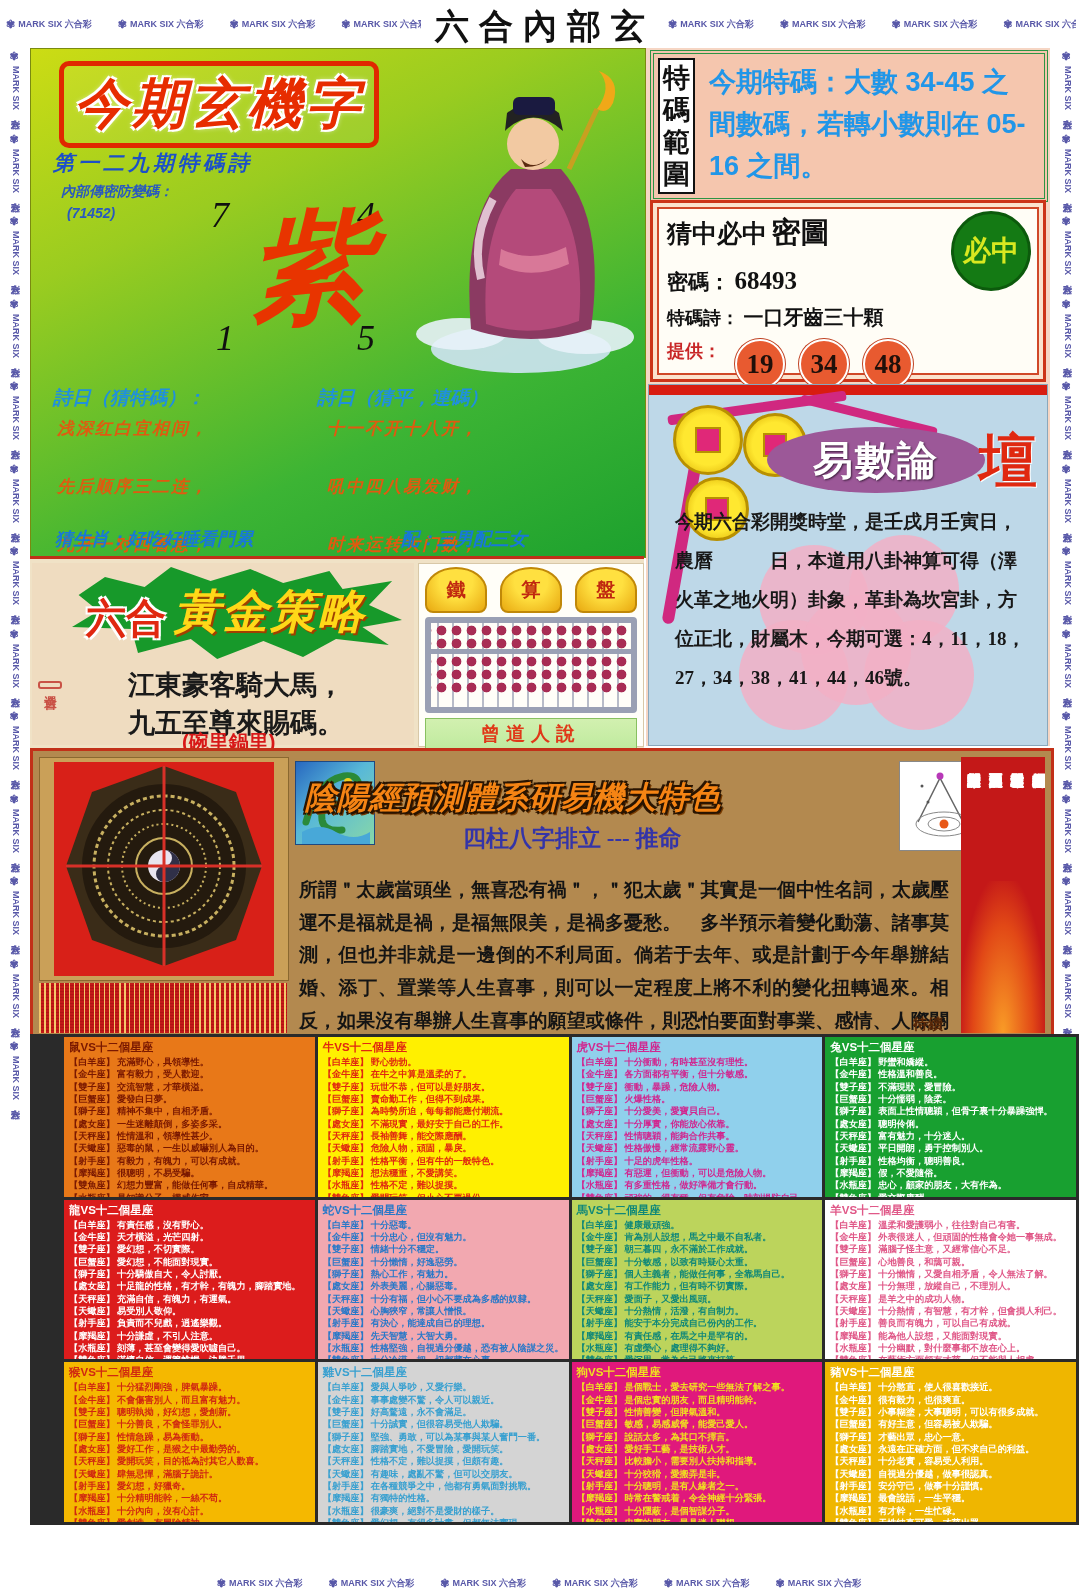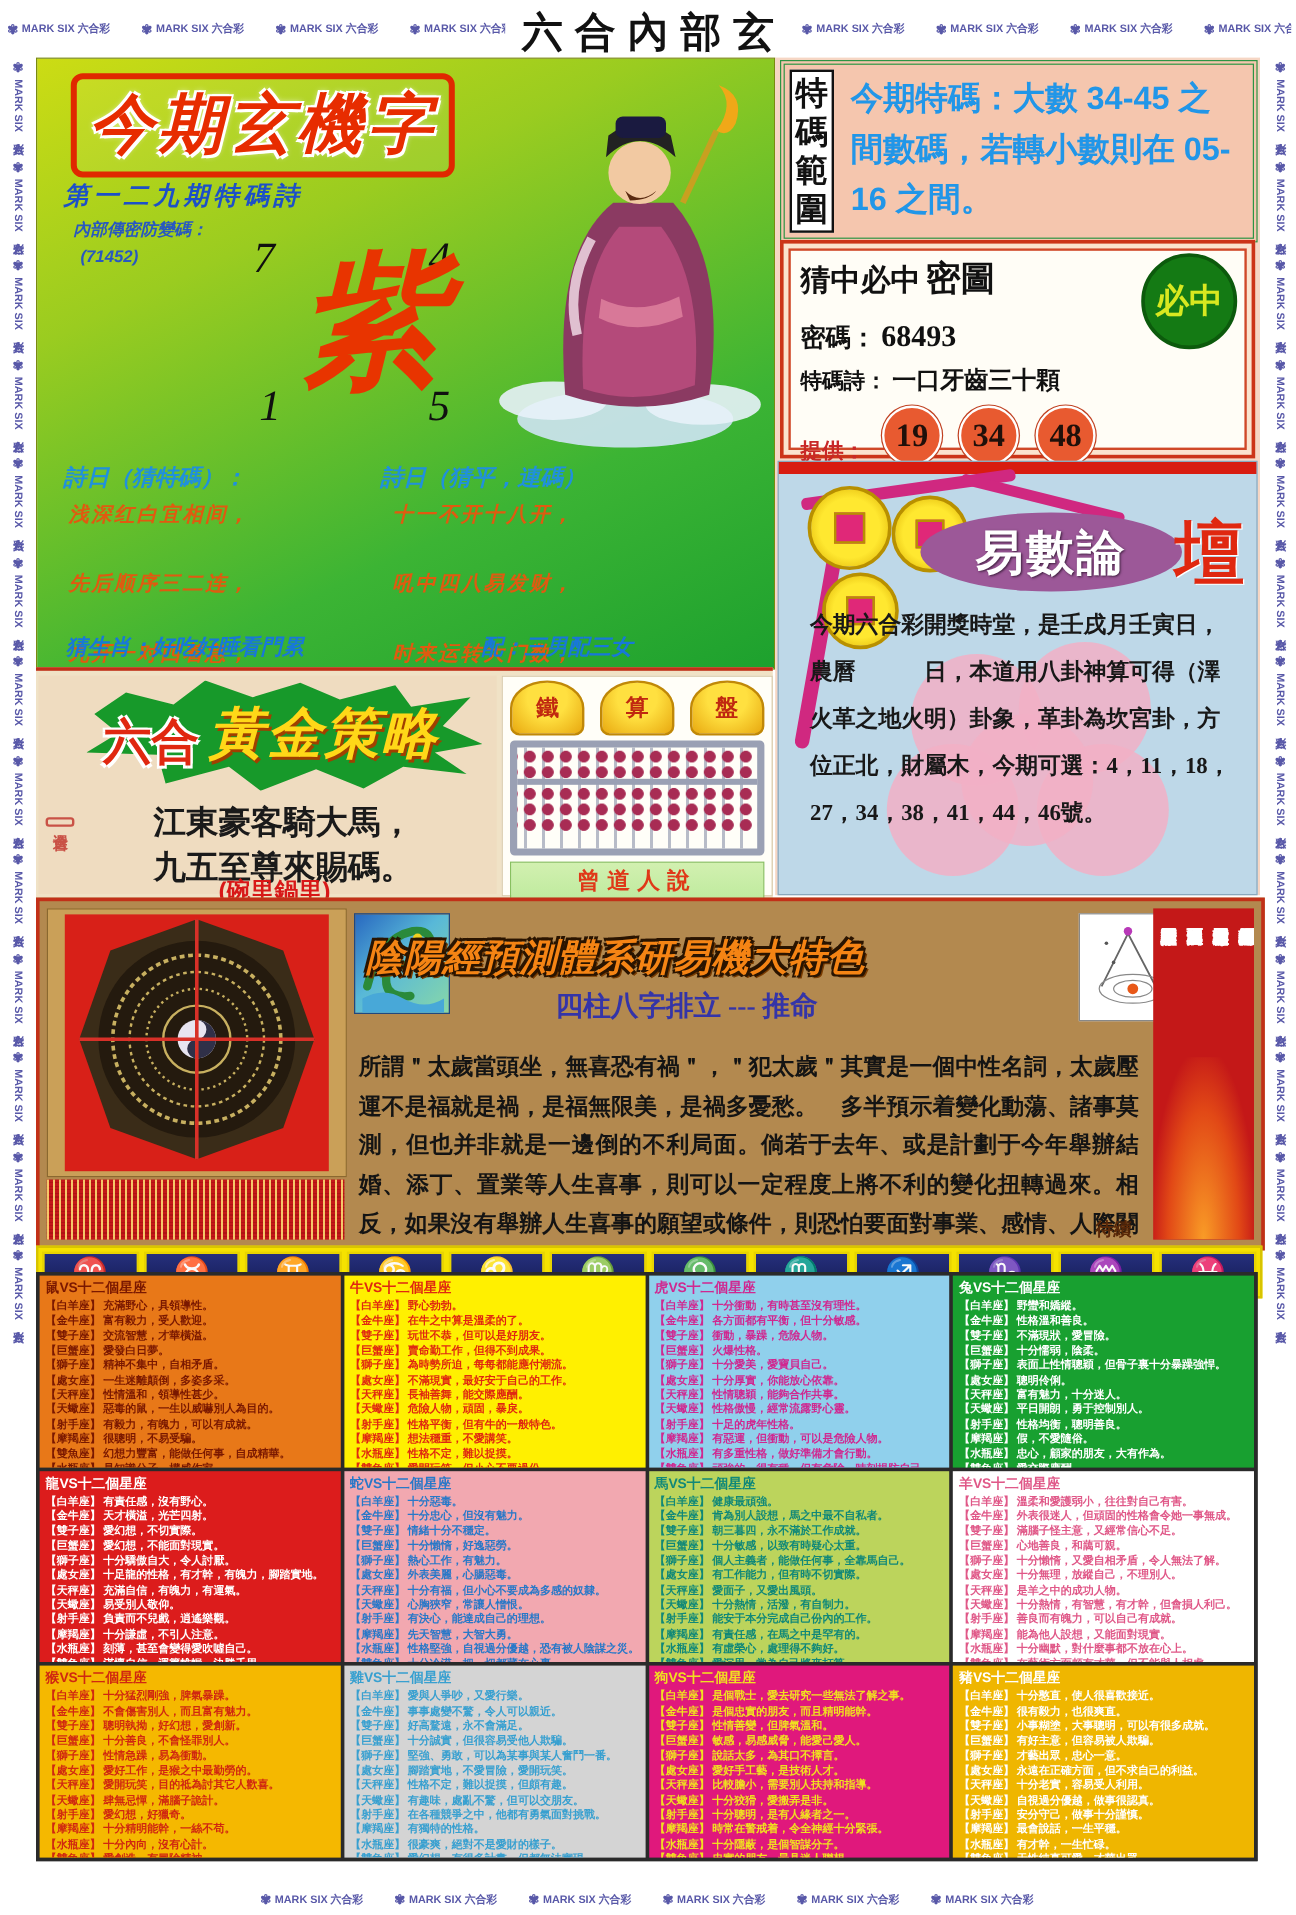--- a/index.html
+++ b/index.html
@@ -365,21 +365,21 @@
         <span class="guess-line" style="font-size:29px;">密圖</span>
         <div class="seal-circle abs" style="right:6px;top:2px;">必中</div>
         <div style="margin-top:14px;">
           <span class="code-line">密碼：</span>
           <span class="code-line" style="font-size:25px;">68493</span>
         </div>
         <div style="margin-top:8px;">
           <span class="code-line" style="font-size:18px;">特碼詩：</span>
           <span class="code-line" style="font-size:20px;">一口牙齒三十顆</span>
         </div>
-        <div style="margin-top:8px;display:flex;align-items:flex-end;gap:14px;">
+        <div style="margin-top:8px;display:flex;align-items:flex-start;gap:14px;">
           <span class="provide-label">提供：</span>
           <div class="num-ball">19</div>
           <div class="num-ball">34</div>
           <div class="num-ball">48</div>
         </div>
       </div>
     </div>
 
     <div class="abs yishu-box" style="left:2px;top:336px;width:398px;height:360px;">
       <div class="yishu-redbar" style="height:10px;"></div>
@@ -509,21 +509,21 @@
       <div class="ztile">♌</div>
       <div class="ztile">♍</div>
       <div class="ztile">♎</div>
       <div class="ztile">♏</div>
       <div class="ztile">♐</div>
       <div class="ztile">♑</div>
       <div class="ztile">♒</div>
       <div class="ztile">♓</div>
     </div>
 
-  <div class="abs fgrid" style="left:30px;top:1060px;width:1012px;height:485px;" id="fortune-grid">
+  <div class="abs fgrid" style="left:30px;top:1034px;width:1012px;height:485px;padding-left:31px;" id="fortune-grid">
       <div class="fcell" style="--bg: #e87818; --fg: #7a1800;">
         <div class="ftitle">鼠VS十二個星座</div>
         <div class="fline"><span class="fsign">【白羊座】</span><span>充滿野心，具領導性。</span></div>
         <div class="fline"><span class="fsign">【金牛座】</span><span>富有毅力，受人歡迎。</span></div>
         <div class="fline"><span class="fsign">【雙子座】</span><span>交流智慧，才華橫溢。</span></div>
         <div class="fline"><span class="fsign">【巨蟹座】</span><span>愛發白日夢。</span></div>
         <div class="fline"><span class="fsign">【獅子座】</span><span>精神不集中，自相矛盾。</span></div>
         <div class="fline"><span class="fsign">【處女座】</span><span>一生迷離顛倒，多姿多采。</span></div>
         <div class="fline"><span class="fsign">【天秤座】</span><span>性情溫和，領導性甚少。</span></div>
         <div class="fline"><span class="fsign">【天蠍座】</span><span>惡毒的鼠，一生以威嚇別人為目的。</span></div>

